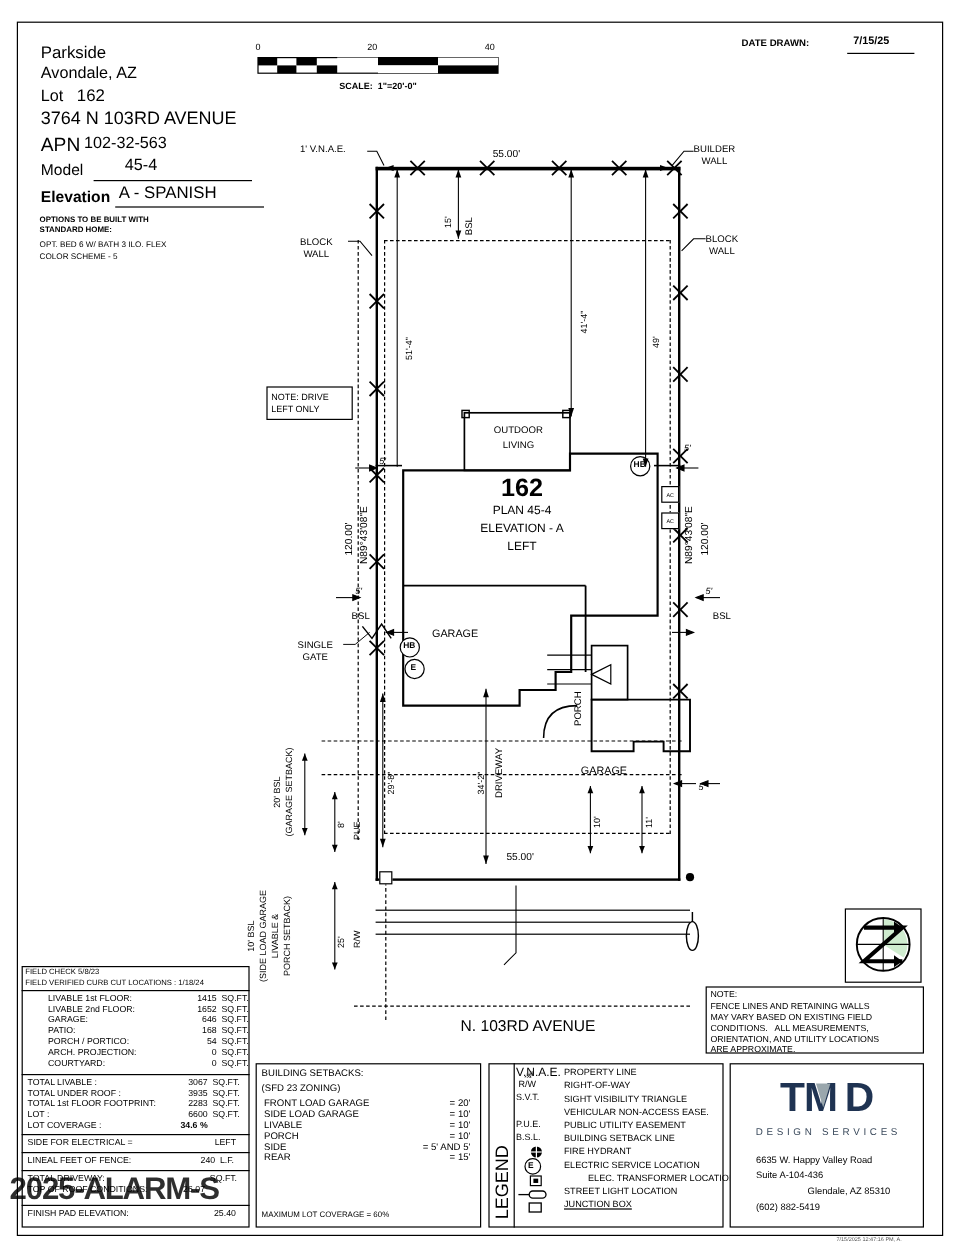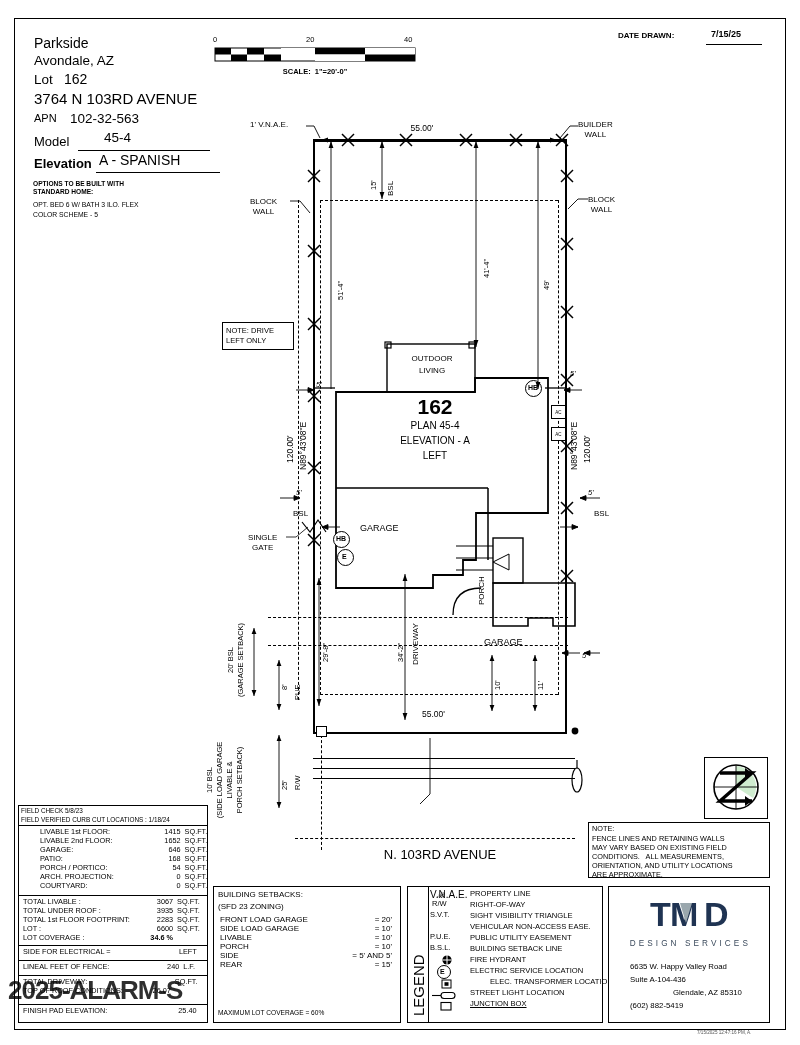--- a/index.html
+++ b/index.html
@@ -32,21 +32,21 @@
 
   <div>
     <div class="txt" style="left:34px;top:36px;font-size:14px;">Parkside</div>
     <div class="txt" style="left:34px;top:54px;font-size:13.5px;">Avondale, AZ</div>
 
     <div class="txt" style="left:34px;top:73px;font-size:13.5px;">Lot</div>
     <div class="txt" style="left:64px;top:72px;font-size:14px;">162</div>
 
     <div class="txt" style="left:34px;top:91px;font-size:15px;">3764 N 103RD AVENUE</div>
 
-    <div class="txt" style="left:34px;top:113px;font-size:11px;">APN</div>
+    <div class="txt" style="left:34px;top:113px;font-size:16px;">APN</div>
     <div class="txt" style="left:70px;top:112px;font-size:13.5px;">102-32-563</div>
 
     <div class="txt" style="left:34px;top:135px;font-size:13px;">Model</div>
     <div class="txt" style="left:104px;top:131px;font-size:13.5px;">45-4</div>
     <div class="ln" style="left:78px;top:150px;width:132px;height:1px;"></div>
 
     <div class="txt" style="left:34px;top:157px;font-size:13px;font-weight:bold;">Elevation</div>
     <div class="txt" style="left:99px;top:153px;font-size:14px;">A - SPANISH</div>
     <div class="ln" style="left:96px;top:172px;width:124px;height:1px;"></div>
 

